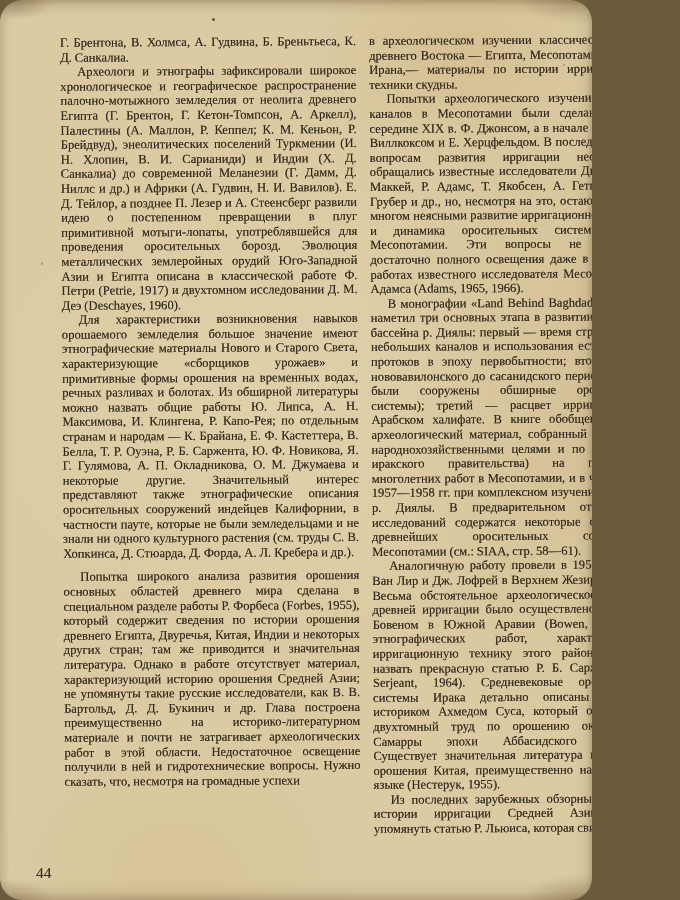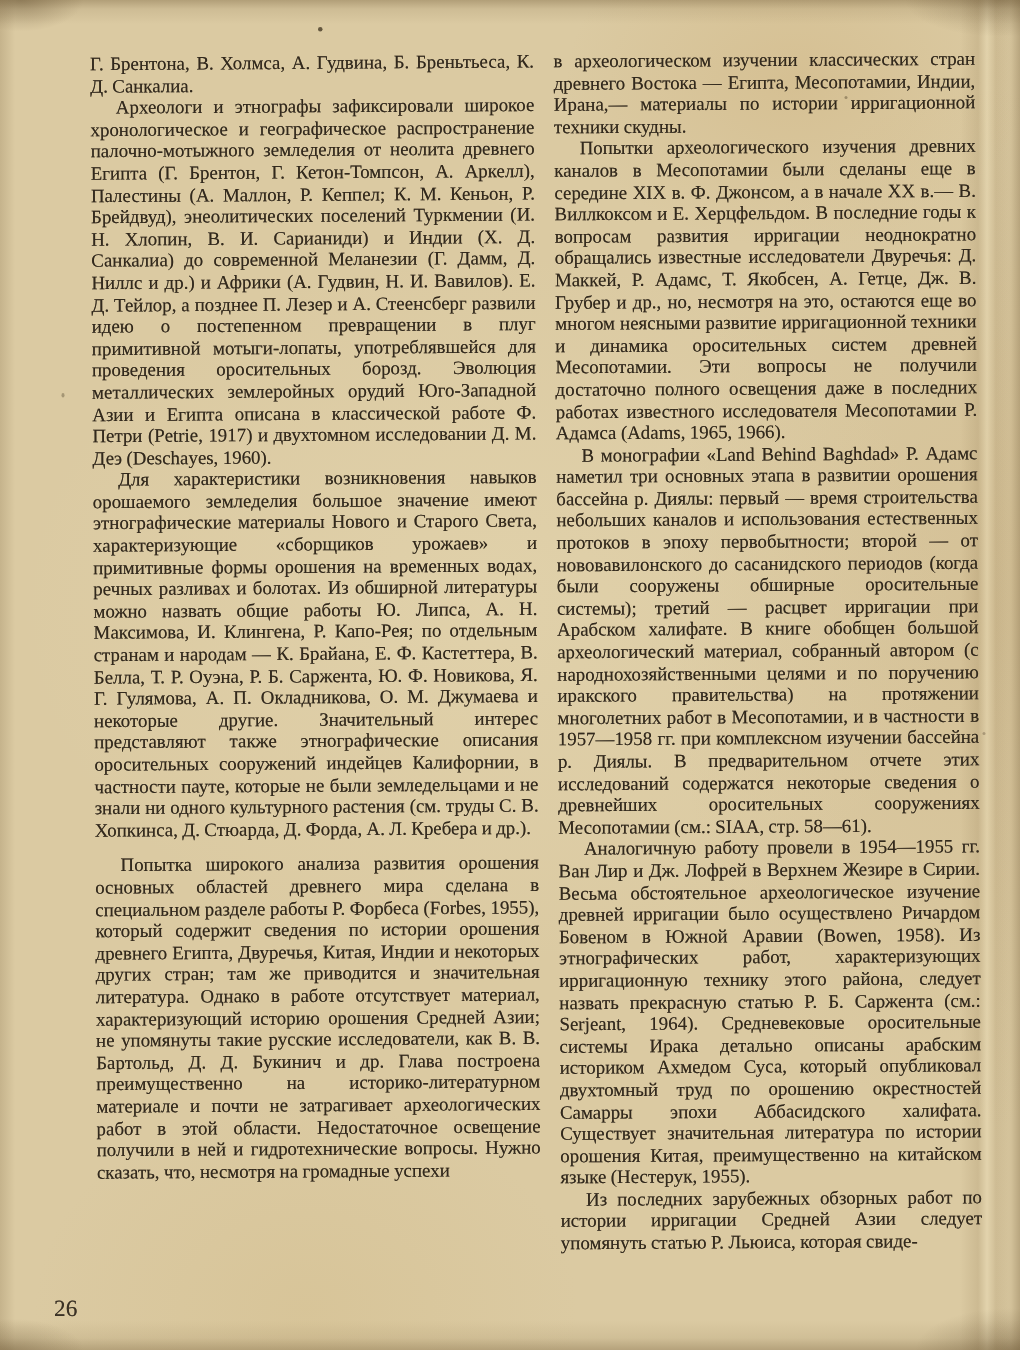--- a/index.html
+++ b/index.html
@@ -1,32 +1,33 @@
 <!DOCTYPE html>
 <html lang="ru"><head>
 <meta charset="utf-8">
 <style>
   html,body{margin:0;padding:0;background:#6b5a3c;}
   .page{
-    width:680px;height:900px;position:relative;overflow:hidden;
+    width:592px;height:900px;position:relative;overflow:hidden;
     background-color:#dbcaa2;
     background-image:
       radial-gradient(60px 30px at 2% 0%, rgba(90,70,40,.40), transparent 70%),
       radial-gradient(90px 35px at 98% 0%, rgba(90,70,40,.32), transparent 70%),
       radial-gradient(70px 30px at 1% 100%, rgba(90,70,40,.28), transparent 70%),
       radial-gradient(90px 40px at 99% 100%, rgba(90,70,40,.32), transparent 70%),
       linear-gradient(180deg, rgba(110,88,52,.38) 0px, rgba(110,88,52,.12) 6px, rgba(110,88,52,0) 16px),
       linear-gradient(0deg,   rgba(110,88,52,.35) 0px, rgba(110,88,52,.10) 8px, rgba(110,88,52,0) 20px),
       linear-gradient(90deg,  rgba(110,88,52,.20) 0px, rgba(110,88,52,0) 10px),
       linear-gradient(270deg, rgba(110,88,52,.32) 0px, rgba(110,88,52,.08) 6px, rgba(110,88,52,0) 18px),
       linear-gradient(90deg, transparent 640px, rgba(120,95,55,.15) 652px, rgba(240,228,192,.35) 658px, rgba(120,95,55,.12) 664px, transparent 672px),
       radial-gradient(220px 160px at 78% 6%,  rgba(190,150,85,.20), transparent 70%),
       radial-gradient(300px 500px at 96% 45%, rgba(175,140,85,.15), transparent 70%),
       radial-gradient(260px 200px at 30% 97%, rgba(205,180,125,.25), transparent 70%),
       radial-gradient(420px 320px at 48% 45%, rgba(238,226,190,.28), transparent 75%);
+    border-radius: 22px;
   }
   .speck{position:absolute;border-radius:50%;background:rgba(60,48,30,.75);}
   .speck.s1{left:212px;top:18px;width:3px;height:3px;}
   .speck.s2{left:563px;top:64px;width:2px;height:2px;opacity:.5;}
   .speck.s3{left:41px;top:262px;width:2px;height:3px;opacity:.45;}
   .speck.s4{left:655px;top:488px;width:2px;height:2px;opacity:.4;}
   .content{
     position:absolute;top:34px;left:60px;width:590px;
     display:flex;gap:13px;
     transform:rotate(-0.35deg);transform-origin:50% 0;
@@ -69,14 +70,14 @@
       </div>
     <div class="col col-right">
         <p class="para no-indent">в археологическом изучении классических стран древнего Востока — Египта, Месопотамии, Индии, Ирана,— материалы по истории ирригационной техники скудны.</p>
         <p class="para">Попытки археологического изучения древних каналов в Месопотамии были сделаны еще в середине XIX в. Ф. Джонсом, а в начале XX в.— В. Виллкоксом и Е. Херцфельдом. В последние годы к вопросам развития ирригации неоднократно обращались известные исследователи Двуречья: Д. Маккей, Р. Адамс, Т. Якобсен, А. Гетце, Дж. В. Грубер и др., но, несмотря на это, остаются еще во многом неясными развитие ирригационной техники и динамика оросительных систем древней Месопотамии. Эти вопросы не получили достаточно полного освещения даже в последних работах известного исследователя Месопотамии Р. Адамса (Adams, 1965, 1966).</p>
         <p class="para">В монографии «Land Behind Baghdad» Р. Адамс наметил три основных этапа в развитии орошения бассейна р. Диялы: первый — время строительства небольших каналов и использования естественных протоков в эпоху первобытности; второй — от нововавилонского до сасанидского периодов (когда были сооружены обширные оросительные системы); третий — расцвет ирригации при Арабском халифате. В книге обобщен большой археологический материал, собранный автором (с народнохозяйственными целями и по поручению иракского правительства) на протяжении многолетних работ в Месопотамии, и в частности в 1957—1958 гг. при комплексном изучении бассейна р. Диялы. В предварительном отчете этих исследований содержатся некоторые сведения о древнейших оросительных сооружениях Месопотамии (см.: SIAA, стр. 58—61).</p>
         <p class="para">Аналогичную работу провели в 1954—1955 гг. Ван Лир и Дж. Лофрей в Верхнем Жезире в Сирии. Весьма обстоятельное архео­логическое изучение древней ирригации было осуществлено Ричардом Бовеном в Южной Аравии (Bowen, 1958). Из этнографических работ, характеризующих ирригационную технику этого района, следует назвать прекрасную статью Р. Б. Саржента (см.: Serjeant, 1964). Средневековые оросительные системы Ирака детально описаны арабским историком Ахмедом Суса, который опубликовал двухтомный труд по орошению окрестностей Самарры эпохи Аббасидского халифата. Существует значительная литература по истории орошения Китая, преимущественно на китайском языке (Нестерук, 1955).</p>
         <p class="para">Из последних зарубежных обзорных работ по истории ирригации Средней Азии следует упомянуть статью Р. Льюиса, которая свиде-</p>
       </div>
   </div>
 
-  <div class="page-number">26</div>
+  <div class="page-number">44</div>
 </div>
 
 </body></html>

